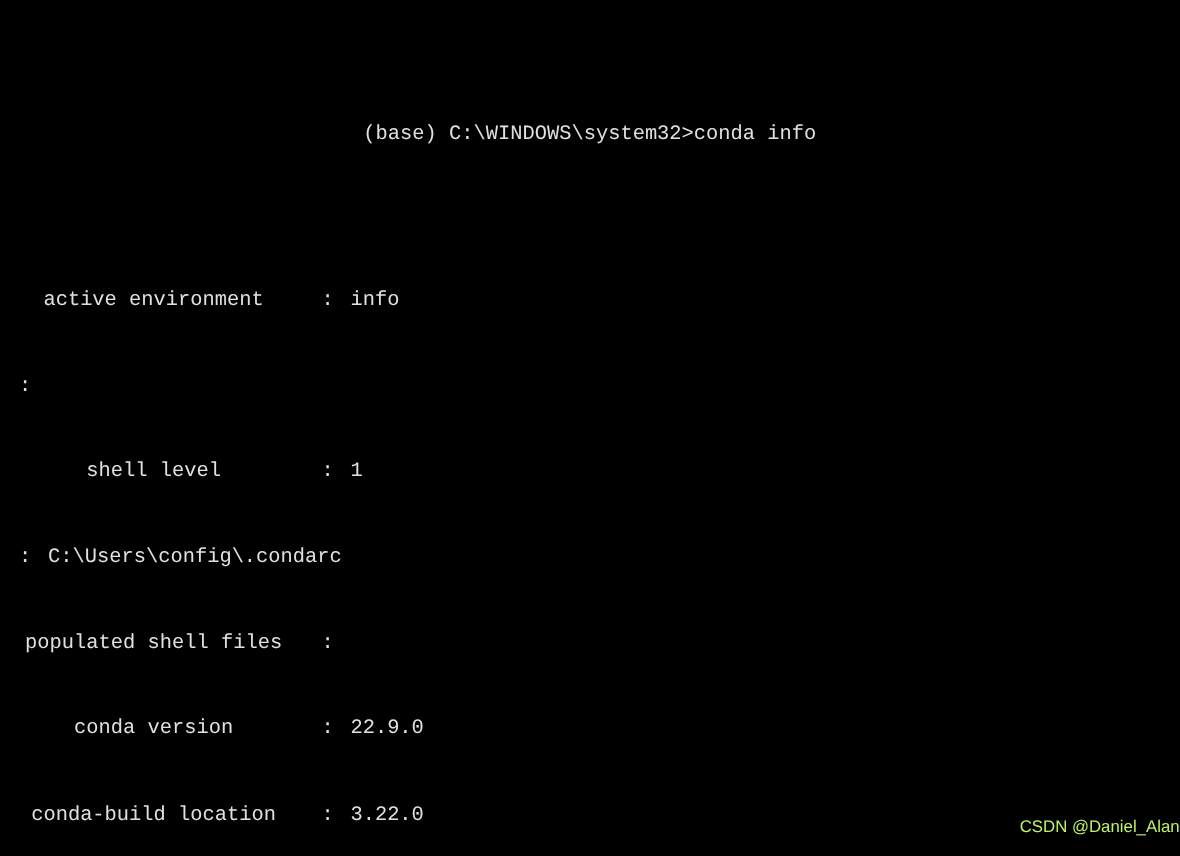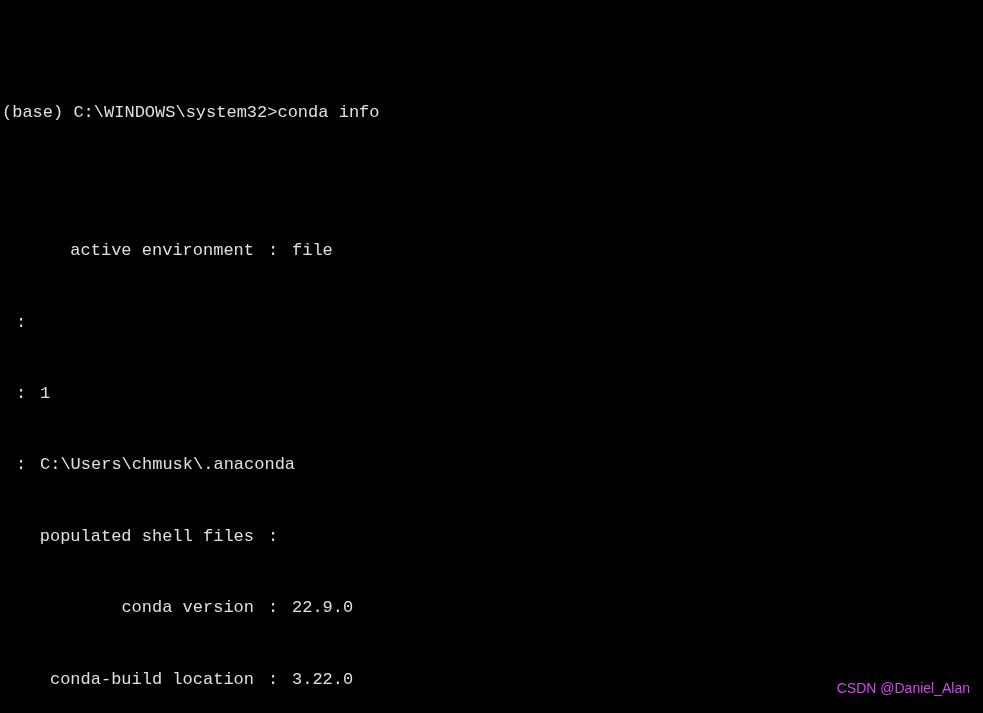--- a/index.html
+++ b/index.html
@@ -15,63 +15,64 @@
       line-height: 1.4;
       padding: 6px 2px;
       width: 983px;
       height: 713px;
       overflow: hidden;
       position: relative;
       white-space: pre;
     }
     .prompt-line {
       margin-bottom: 19px;
+      text-align: center;
     }
     .info-row {
       display: flex;
     }
     .info-label {
       width: 252px;
-      text-align: right;
+      text-align: center;
       flex-shrink: 0;
     }
     .info-sep {
       width: 38px;
       text-align: center;
       flex-shrink: 0;
     }
     .info-value {
       text-align: left;
     }
     .watermark {
       position: absolute;
       bottom: 14px;
-      right: 13px;
-      color: #d946ef;
+      right: 0;
+      color: #bef264;
       font-size: 14px;
       font-family: Arial, "Microsoft YaHei", sans-serif;
       white-space: nowrap;
     }
   </style>
 </head>
 <body>
 
 
 
 <div class="prompt-line"><span>(base) </span><span>C:\WINDOWS\system32&gt;</span><span>conda info</span></div>
 
 <div>
 
-<div class="info-row"><span class="info-label">active environment</span><span class="info-sep"> : </span><span class="info-value">file</span></div>
+<div class="info-row"><span class="info-label">active environment</span><span class="info-sep"> : </span><span class="info-value">info</span></div>
 
 <div class="info-row"><span class="info-sep"> : </span></div>
 
-<div class="info-row"><span class="info-sep"> : </span><span class="info-value">1</span></div>
+<div class="info-row"><span class="info-label">shell level</span><span class="info-sep"> : </span><span class="info-value">1</span></div>
 
-<div class="info-row"><span class="info-sep"> : </span><span class="info-value">C:\Users\chmusk\.anaconda</span></div>
+<div class="info-row"><span class="info-sep"> : </span><span class="info-value">C:\Users\config\.condarc</span></div>
 
 <div class="info-row"><span class="info-label">populated shell files</span><span class="info-sep"> : </span><span class="info-value"></span></div>
 
 <div class="info-row"><span class="info-label">conda version</span><span class="info-sep"> : </span><span class="info-value">22.9.0</span></div>
 
 <div class="info-row"><span class="info-label">conda-build location</span><span class="info-sep"> : </span><span class="info-value">3.22.0</span></div>
 
 
 
 

